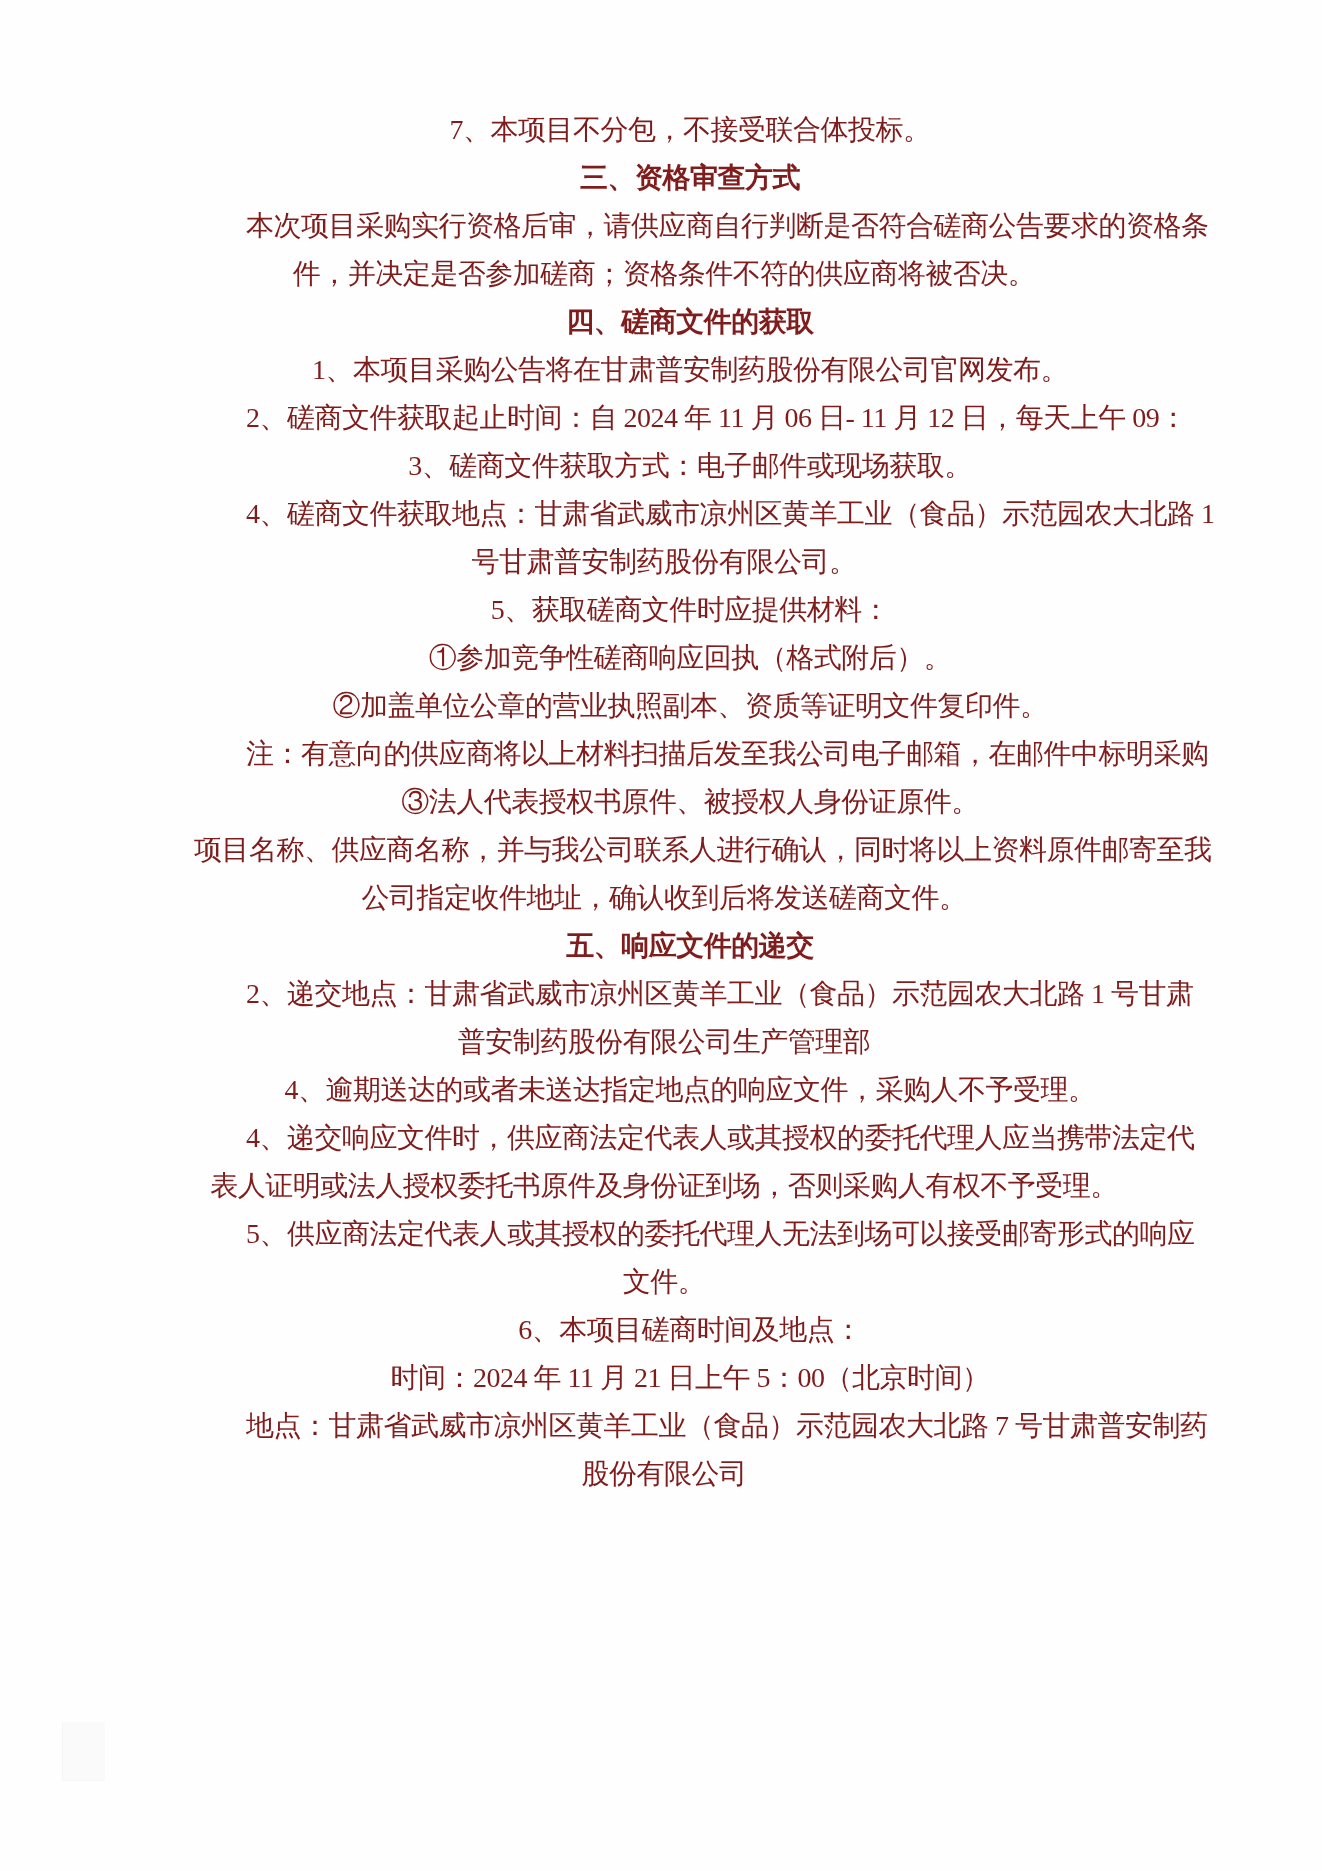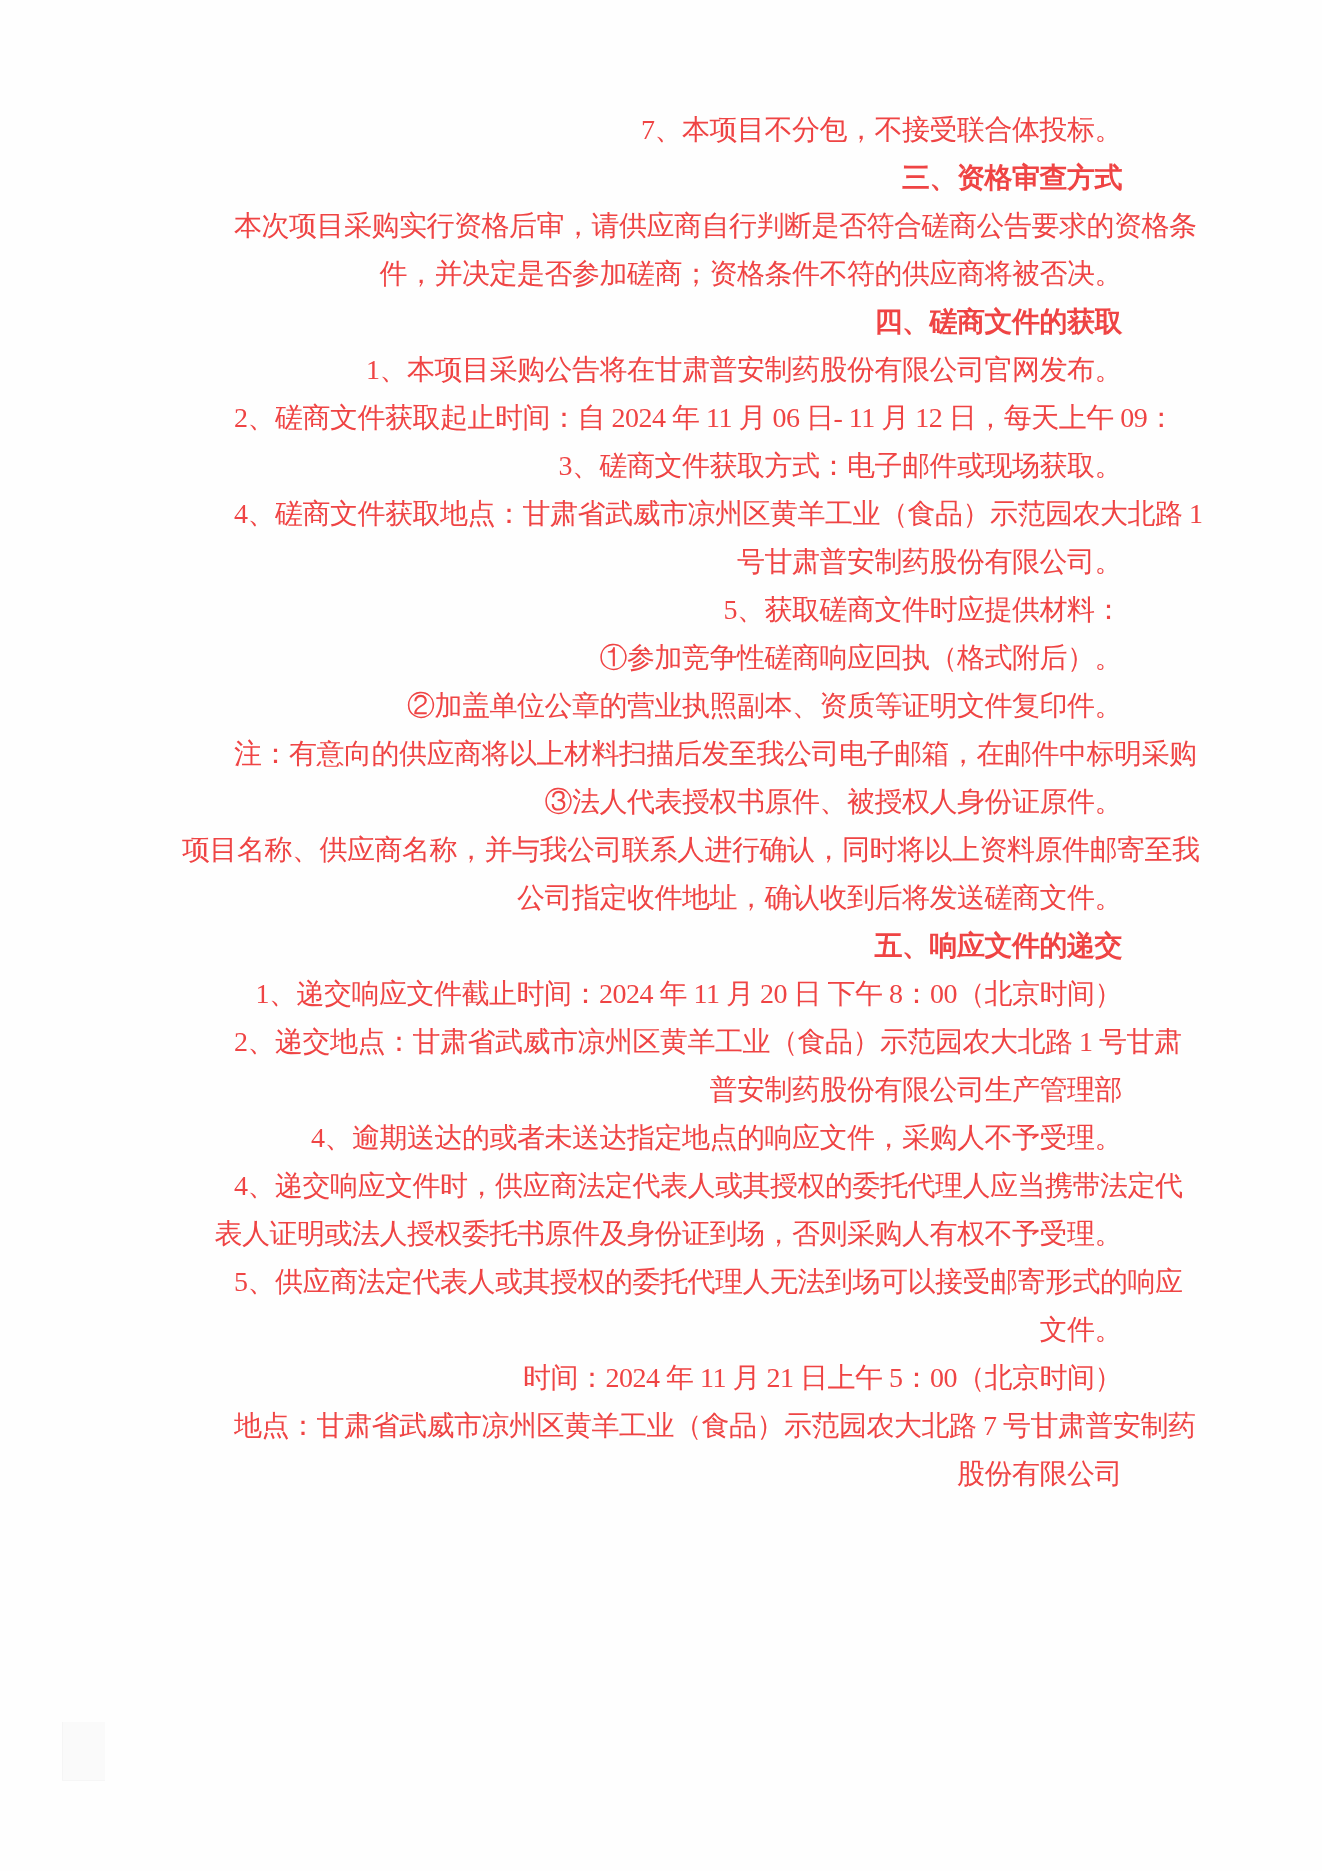--- a/index.html
+++ b/index.html
@@ -10,28 +10,28 @@
   .page {
     position: relative;
     width: 1322px;
     height: 1871px;
     background: #fefefe;
     overflow: hidden;
     font-family: "Liberation Serif", "DejaVu Serif", serif;
   }
   .content {
     position: absolute;
-    left: 182px;
+    left: 194px;
     top: 106px;
     width: 940px;
     font-size: 28px;
     line-height: 48px;
     letter-spacing: -0.5px;
-    color: #ef4444;
-    text-align: right;
+    color: #7f1d1d;
+    text-align: center;
     white-space: nowrap;
   }
   .line {
     height: 48px;
   }
   .line.indent {
     padding-left: 52px;
   }
   .line.bold {
     font-weight: bold;
@@ -64,26 +64,26 @@
       <div class="line indent">4、磋商文件获取地点：甘肃省武威市凉州区黄羊工业（食品）示范园农大北路 1</div>
       <div class="line">号甘肃普安制药股份有限公司。</div>
       <div class="line indent">5、获取磋商文件时应提供材料：</div>
       <div class="line indent">①参加竞争性磋商响应回执（格式附后）。</div>
       <div class="line indent">②加盖单位公章的营业执照副本、资质等证明文件复印件。</div>
       <div class="line indent">注：有意向的供应商将以上材料扫描后发至我公司电子邮箱，在邮件中标明采购</div>
       <div class="line indent">③法人代表授权书原件、被授权人身份证原件。</div>
       <div class="line">项目名称、供应商名称，并与我公司联系人进行确认，同时将以上资料原件邮寄至我</div>
       <div class="line">公司指定收件地址，确认收到后将发送磋商文件。</div>
       <div class="line indent bold">五、响应文件的递交</div>
-      <div class="line indent">1、递交响应文件截止时间：2024 年 11 月 20 日 下午 8：00（北京时间）</div>
       <div class="line indent">2、递交地点：甘肃省武威市凉州区黄羊工业（食品）示范园农大北路 1 号甘肃</div>
       <div class="line">普安制药股份有限公司生产管理部</div>
       <div class="line indent">4、逾期送达的或者未送达指定地点的响应文件，采购人不予受理。</div>
       <div class="line indent">4、递交响应文件时，供应商法定代表人或其授权的委托代理人应当携带法定代</div>
       <div class="line">表人证明或法人授权委托书原件及身份证到场，否则采购人有权不予受理。</div>
       <div class="line indent">5、供应商法定代表人或其授权的委托代理人无法到场可以接受邮寄形式的响应</div>
       <div class="line">文件。</div>
+      <div class="line indent">6、本项目磋商时间及地点：</div>
       <div class="line indent">时间：2024 年 11 月 21 日上午 5：00（北京时间）</div>
       <div class="line indent">地点：甘肃省武威市凉州区黄羊工业（食品）示范园农大北路 7 号甘肃普安制药</div>
       <div class="line">股份有限公司</div>
     </div>
   <div class="scan-smudge"></div>
 </div>
 
 </body></html>

